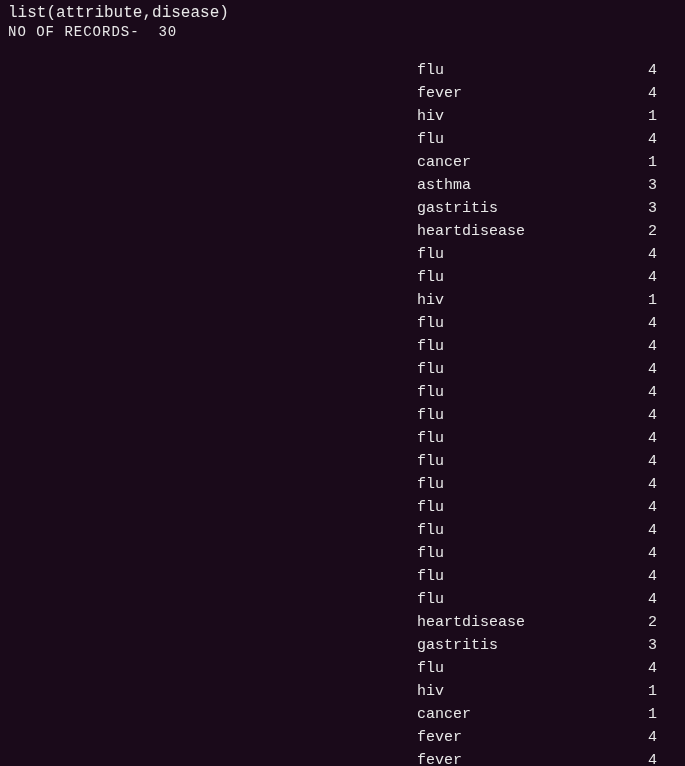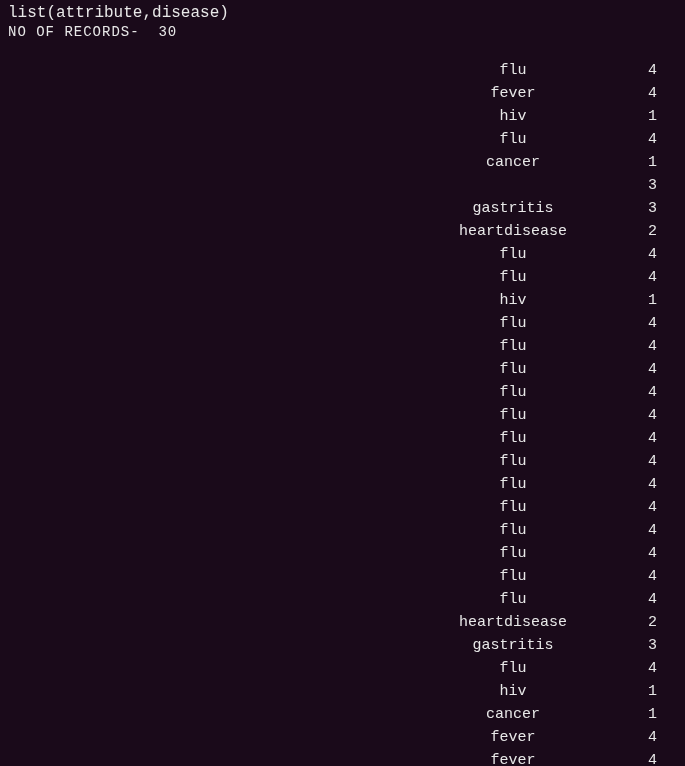--- a/index.html
+++ b/index.html
@@ -28,21 +28,21 @@
       font-size: 14px;
     }
     .data-row {
       display: flex;
       justify-content: flex-end;
       padding: 1px 0;
       line-height: 1.4;
     }
     .disease-name {
       min-width: 200px;
-      text-align: center;
+      text-align: left;
       padding-right: 8px;
       color: #e8e8e8;
     }
     .disease-count {
       min-width: 60px;
       text-align: right;
       color: #e8e8e8;
       padding-right: 20px;
     }
     .cursor-block {
@@ -76,20 +76,21 @@
     </div>
     <div class="data-row">
       <span class="disease-name">flu</span>
       <span class="disease-count">4</span>
     </div>
     <div class="data-row">
       <span class="disease-name">cancer</span>
       <span class="disease-count">1</span>
     </div>
     <div class="data-row">
+      <span class="disease-name">asthma</span>
       <span class="disease-count">3</span>
     </div>
     <div class="data-row">
       <span class="disease-name">gastritis</span>
       <span class="disease-count">3</span>
     </div>
     <div class="data-row">
       <span class="disease-name">heartdisease</span>
       <span class="disease-count">2</span>
     </div>

